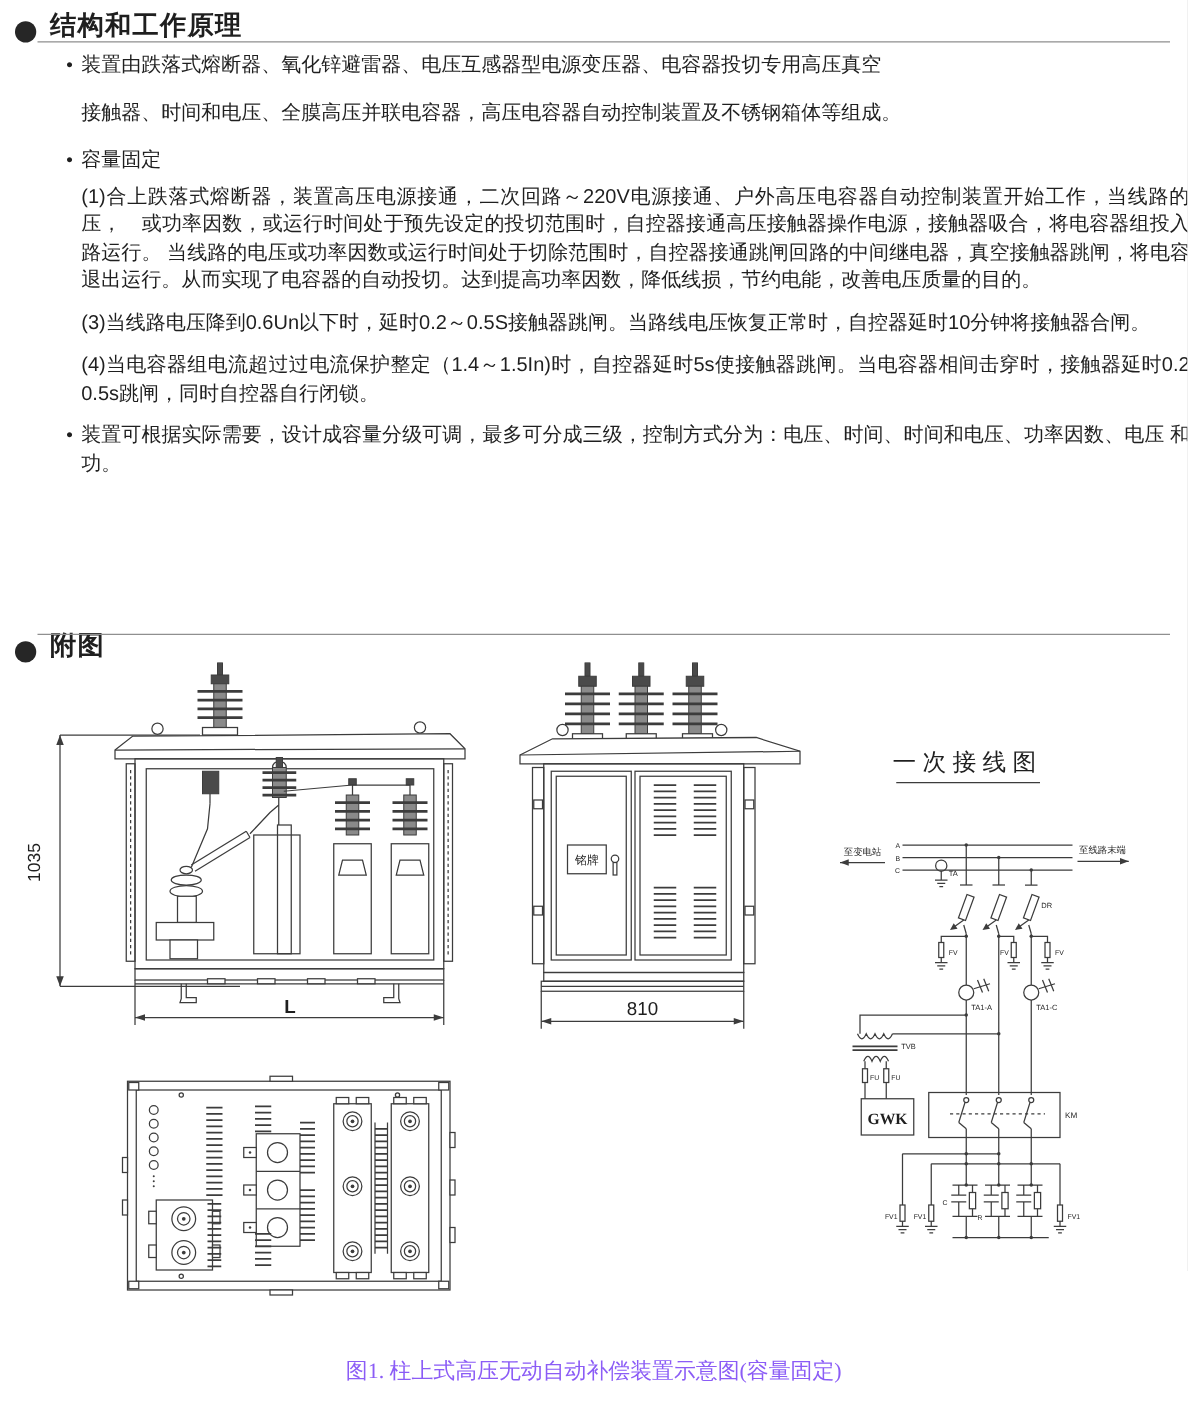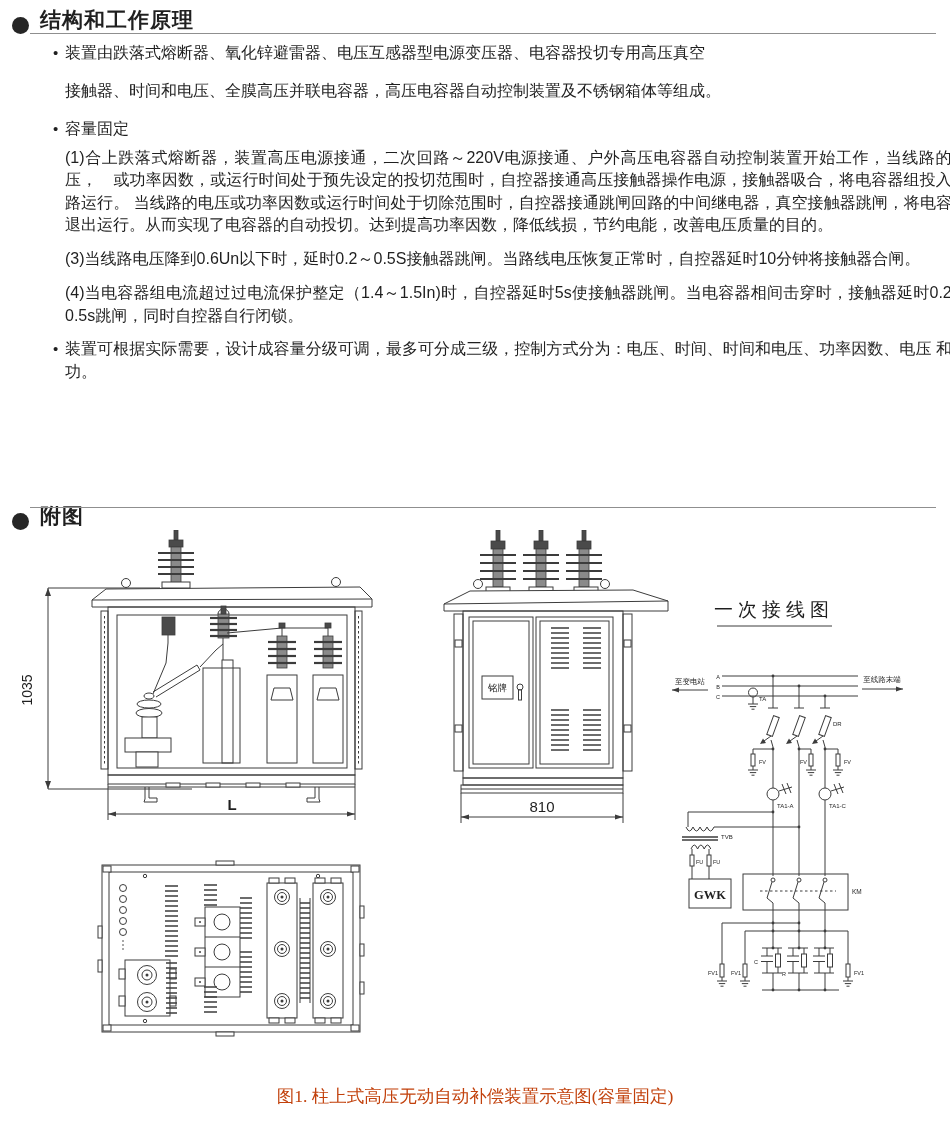--- a/index.html
+++ b/index.html
@@ -12,21 +12,21 @@
   .sec-header{display:flex;align-items:flex-end;left:12px;}
   .sec-dot{width:17px;height:17px;border-radius:50%;background:#262626;margin-right:11px;flex:0 0 auto;}
   .sec-title{font-size:21px;font-weight:bold;letter-spacing:1px;}
   .sec-rule{left:30px;width:906px;border-top:1.6px solid #8f8f8f;height:0;}
   .content{left:33px;width:903px;font-size:16px;line-height:22.5px;text-align:justify;margin-left:32px;}
   .li{position:relative;}
   .li::before{content:"•";position:absolute;left:-12px;top:0;font-size:15px;}
   .mb15{margin-bottom:15px}.mb16{margin-bottom:16px}.mb6{margin-bottom:6px}
   .mb11{margin-bottom:11px}.mb12{margin-bottom:12px}
   .caption{top:1084px;left:0;width:100%;text-align:center;
-    font-family:"Liberation Serif",serif;font-size:17.5px;color:#c2410c;}
+    font-family:"Liberation Serif",serif;font-size:17.5px;color:#8b5cf6;}
   svg{display:block;}
   svg .ln{stroke:#3c3c3c;stroke-width:1;fill:none;}
   svg .ln2{stroke:#3c3c3c;stroke-width:2.2;fill:none;}
   svg .lnth{stroke:#3c3c3c;stroke-width:1.4;fill:none;}
   svg .fw{stroke:#3c3c3c;stroke-width:1;fill:#ffffff;}
   svg .fd{stroke:#3c3c3c;stroke-width:0.8;fill:#4a4a4a;}
   svg .fg{stroke:#3c3c3c;stroke-width:0.8;fill:#8a8a8a;}
   svg .dot{fill:#3c3c3c;stroke:none;}
   svg .ah{fill:#3c3c3c;stroke:none;}
   svg .dsh{stroke:#3c3c3c;stroke-width:1;fill:none;stroke-dasharray:2.5 2.5;}
@@ -158,21 +158,21 @@
 
     <line class="ln" x1="98" y1="254" x2="98" y2="290"></line>
     <line class="ln" x1="345" y1="254" x2="345" y2="290"></line>
     <line class="ln" x1="98" y1="284" x2="345" y2="284"></line>
     <polygon class="ah" points="98,284 106,281.4 106,286.6"></polygon>
     <polygon class="ah" points="345,284 337,281.4 337,286.6"></polygon>
     <text x="222" y="280" font-size="15" font-weight="bold" text-anchor="middle">L</text>
   </svg>
   </div>
 
-  <div class="abs" style="left:436px;top:530px;">
+  <div class="abs" style="left:408px;top:530px;">
   <svg width="245" height="305" viewBox="0 0 245 305">
 
     <g>
       <rect class="fd" x="60" y="0" width="4" height="11"></rect>
           <rect class="fd" x="55" y="11" width="14" height="8"></rect>
       <rect class="fg" x="57" y="19" width="10" height="38"></rect>
       <line class="ln2" x1="44" y1="25" x2="80" y2="25"></line>
           <line class="ln2" x1="44" y1="33" x2="80" y2="33"></line>
       <line class="ln2" x1="44" y1="41" x2="80" y2="41"></line>
           <line class="ln2" x1="44" y1="49" x2="80" y2="49"></line>

